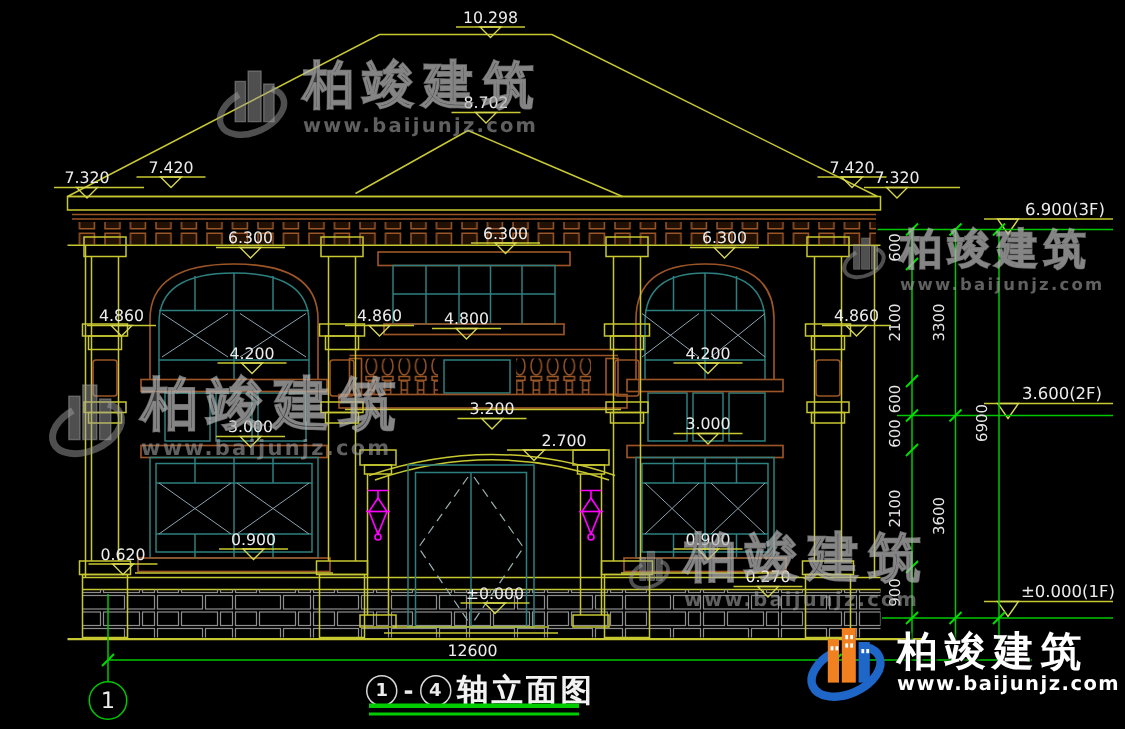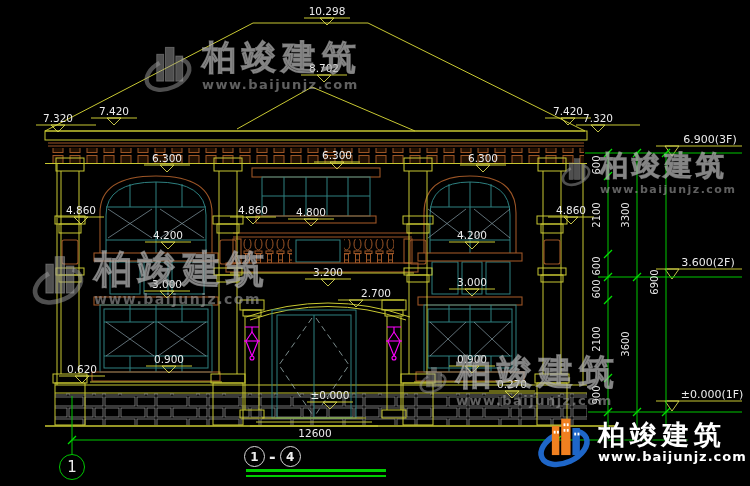--- a/index.html
+++ b/index.html
@@ -550,17 +550,18 @@
     <div>
       <div class="brandcn">柏竣建筑</div>
       <div class="brandurl">www.baijunjz.com</div>
     </div>
   </div>
 
   <div class="title-block" style="left:244px;top:446px">
     <span class="circ">1</span>
     <span class="tdash">-</span>
     <span class="circ">4</span>
+    <span class="tname">轴立面图</span>
   </div>
   <div class="tul" style="left:246px;top:469px;width:140px;height:3px"></div>
   <div class="tul" style="left:246px;top:475px;width:140px;height:2px"></div>
 
 </div>
 
 </body></html>

